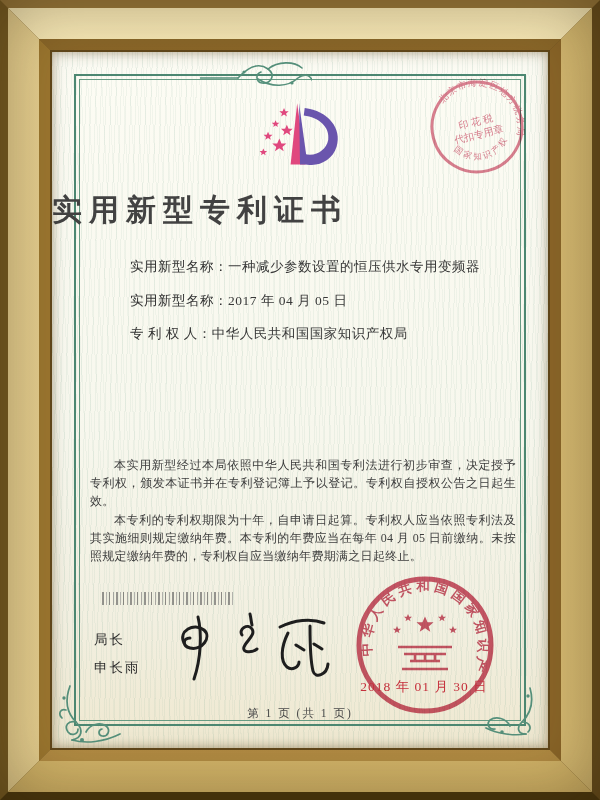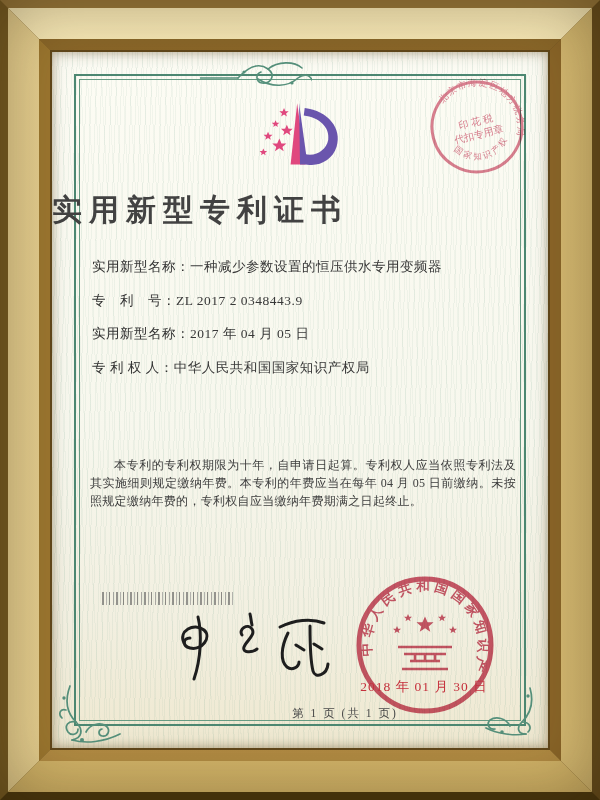--- a/index.html
+++ b/index.html
@@ -41,35 +41,35 @@
   .flourish{position:absolute;pointer-events:none;}
   .fl-top{top:4px;left:148px;width:112px;height:40px;}
   .fl-bl{left:4px;bottom:2px;width:68px;height:70px;}
   .fl-br{right:12px;bottom:12px;width:52px;height:54px;}
   
   .cert-number{position:absolute;top:58px;left:40px;font-size:12.5px;color:#4c4c4c;letter-spacing:2px;}
   .logo{position:absolute;top:48px;left:50%;transform:translateX(-50%);width:94px;height:80px;}
   .title{position:absolute;top:138px;width:100%;font-size:30px;font-weight:700;
          color:#424242;letter-spacing:7px;}
   .fields{position:absolute;top:206px;left:40px;right:34px;font-size:13.5px;color:#383838;}
-  .fields .row{margin-bottom:15.5px;letter-spacing:.5px;}
+  .fields .row{margin-bottom:15.5px;letter-spacing:.5px;margin-left:38px;}
   .fields .lab{color:#333;}
   .bodytext{position:absolute;top:404px;left:38px;right:32px;font-size:12px;line-height:1.52;
             color:#3d3d3d;text-align:justify;}
   .bodytext p{margin:0;text-indent:2em;letter-spacing:.3px;}
   .barcode{position:absolute;top:540px;left:50px;width:132px;height:13px;opacity:.6;
     background:repeating-linear-gradient(90deg,#555 0 2px,transparent 2px 4px,#888 4px 5px,
       transparent 5px 7px,#444 7px 8px,transparent 8px 11px,#777 11px 12px,transparent 12px 14px);}
   .director{position:absolute;top:574px;left:42px;font-size:13.5px;color:#2c2c2c;line-height:2.05;letter-spacing:2px;}
   .signature{position:absolute;top:548px;left:112px;width:200px;height:92px;}
   .seal-main{position:absolute;top:512px;left:292px;width:162px;height:162px;opacity:.85;mix-blend-mode:multiply;}
   .seal-date{position:absolute;top:626px;left:282px;width:180px;text-align:center;
              color:#c5303c;font-size:13.5px;letter-spacing:1px;}
   .page-footer{position:absolute;top:654px;width:100%;text-align:center;font-size:11.5px;
-               color:#4a4a4a;letter-spacing:2px;margin-left:45px;}
+               color:#4a4a4a;letter-spacing:2px;}
   .seal-tax{position:absolute;top:22px;left:372px;width:106px;height:106px;opacity:.8;
             transform:rotate(-14deg);mix-blend-mode:multiply;}
 </style>
 </head>
 <body>
 
 <div class="photo">
   <div class="frame-edge"></div>
   <div class="face">
     <div class="ft"></div>
@@ -135,31 +135,35 @@
         <use href="#star" transform="translate(16,38) scale(0.95)"></use>
         <use href="#star" transform="translate(28,48) scale(1.5)"></use>
         <use href="#star" transform="translate(11,55) scale(0.8)"></use>
       </g>
     </svg>
 
     <div class="title">实用新型专利证书</div>
 
     <div class="fields">
       <div class="row"><span class="lab">实用新型名称：</span><span>一种减少参数设置的恒压供水专用变频器</span></div>
-      <div class="row"><span class="lab">专　利　号：</span><span>ZL 2017 2 0348443.9</span></div>
       <div class="row"><span class="lab">实用新型名称：</span><span>2017 年 04 月 05 日</span></div>
       <div class="row"><span class="lab">专 利 权 人：</span><span>中华人民共和国国家知识产权局</span></div>
     </div>
 
     <div class="bodytext">
+      <p>本实用新型经过本局依照中华人民共和国专利法进行初步审查，决定授予专利权，颁发本证书并在专利登记簿上予以登记。专利权自授权公告之日起生效。</p>
       <p>本专利的专利权期限为十年，自申请日起算。专利权人应当依照专利法及其实施细则规定缴纳年费。本专利的年费应当在每年 04 月 05 日前缴纳。未按照规定缴纳年费的，专利权自应当缴纳年费期满之日起终止。</p>
     </div>
 
     <div class="barcode"></div>
 
+    <div class="director">
+      <div>局长</div>
+      <div>申长雨</div>
+    </div>
 
     <svg class="signature" viewBox="0 0 200 90">
       <g fill="none" stroke="#1e1e1e" stroke-width="3" stroke-linecap="round">
         <path d="M34 16 C38 32 37 58 30 78"></path>
         <path d="M20 42 C14 30 30 21 40 29 C48 36 38 50 26 47 C18 45 19 37 26 37"></path>
         <path d="M86 13 C87 17 87 20 88 24"></path>
         <path d="M78 34 C74 28 84 22 88 28 C92 34 82 40 80 46 C78 52 88 52 93 48"></path>
         <path d="M116 26 C130 19 147 17 160 22"></path>
         <path d="M124 32 C117 46 116 60 123 66 C128 70 135 66 135 61"></path>
         <path d="M146 25 C146 42 146 58 149 70 C151 78 163 74 164 63"></path>

